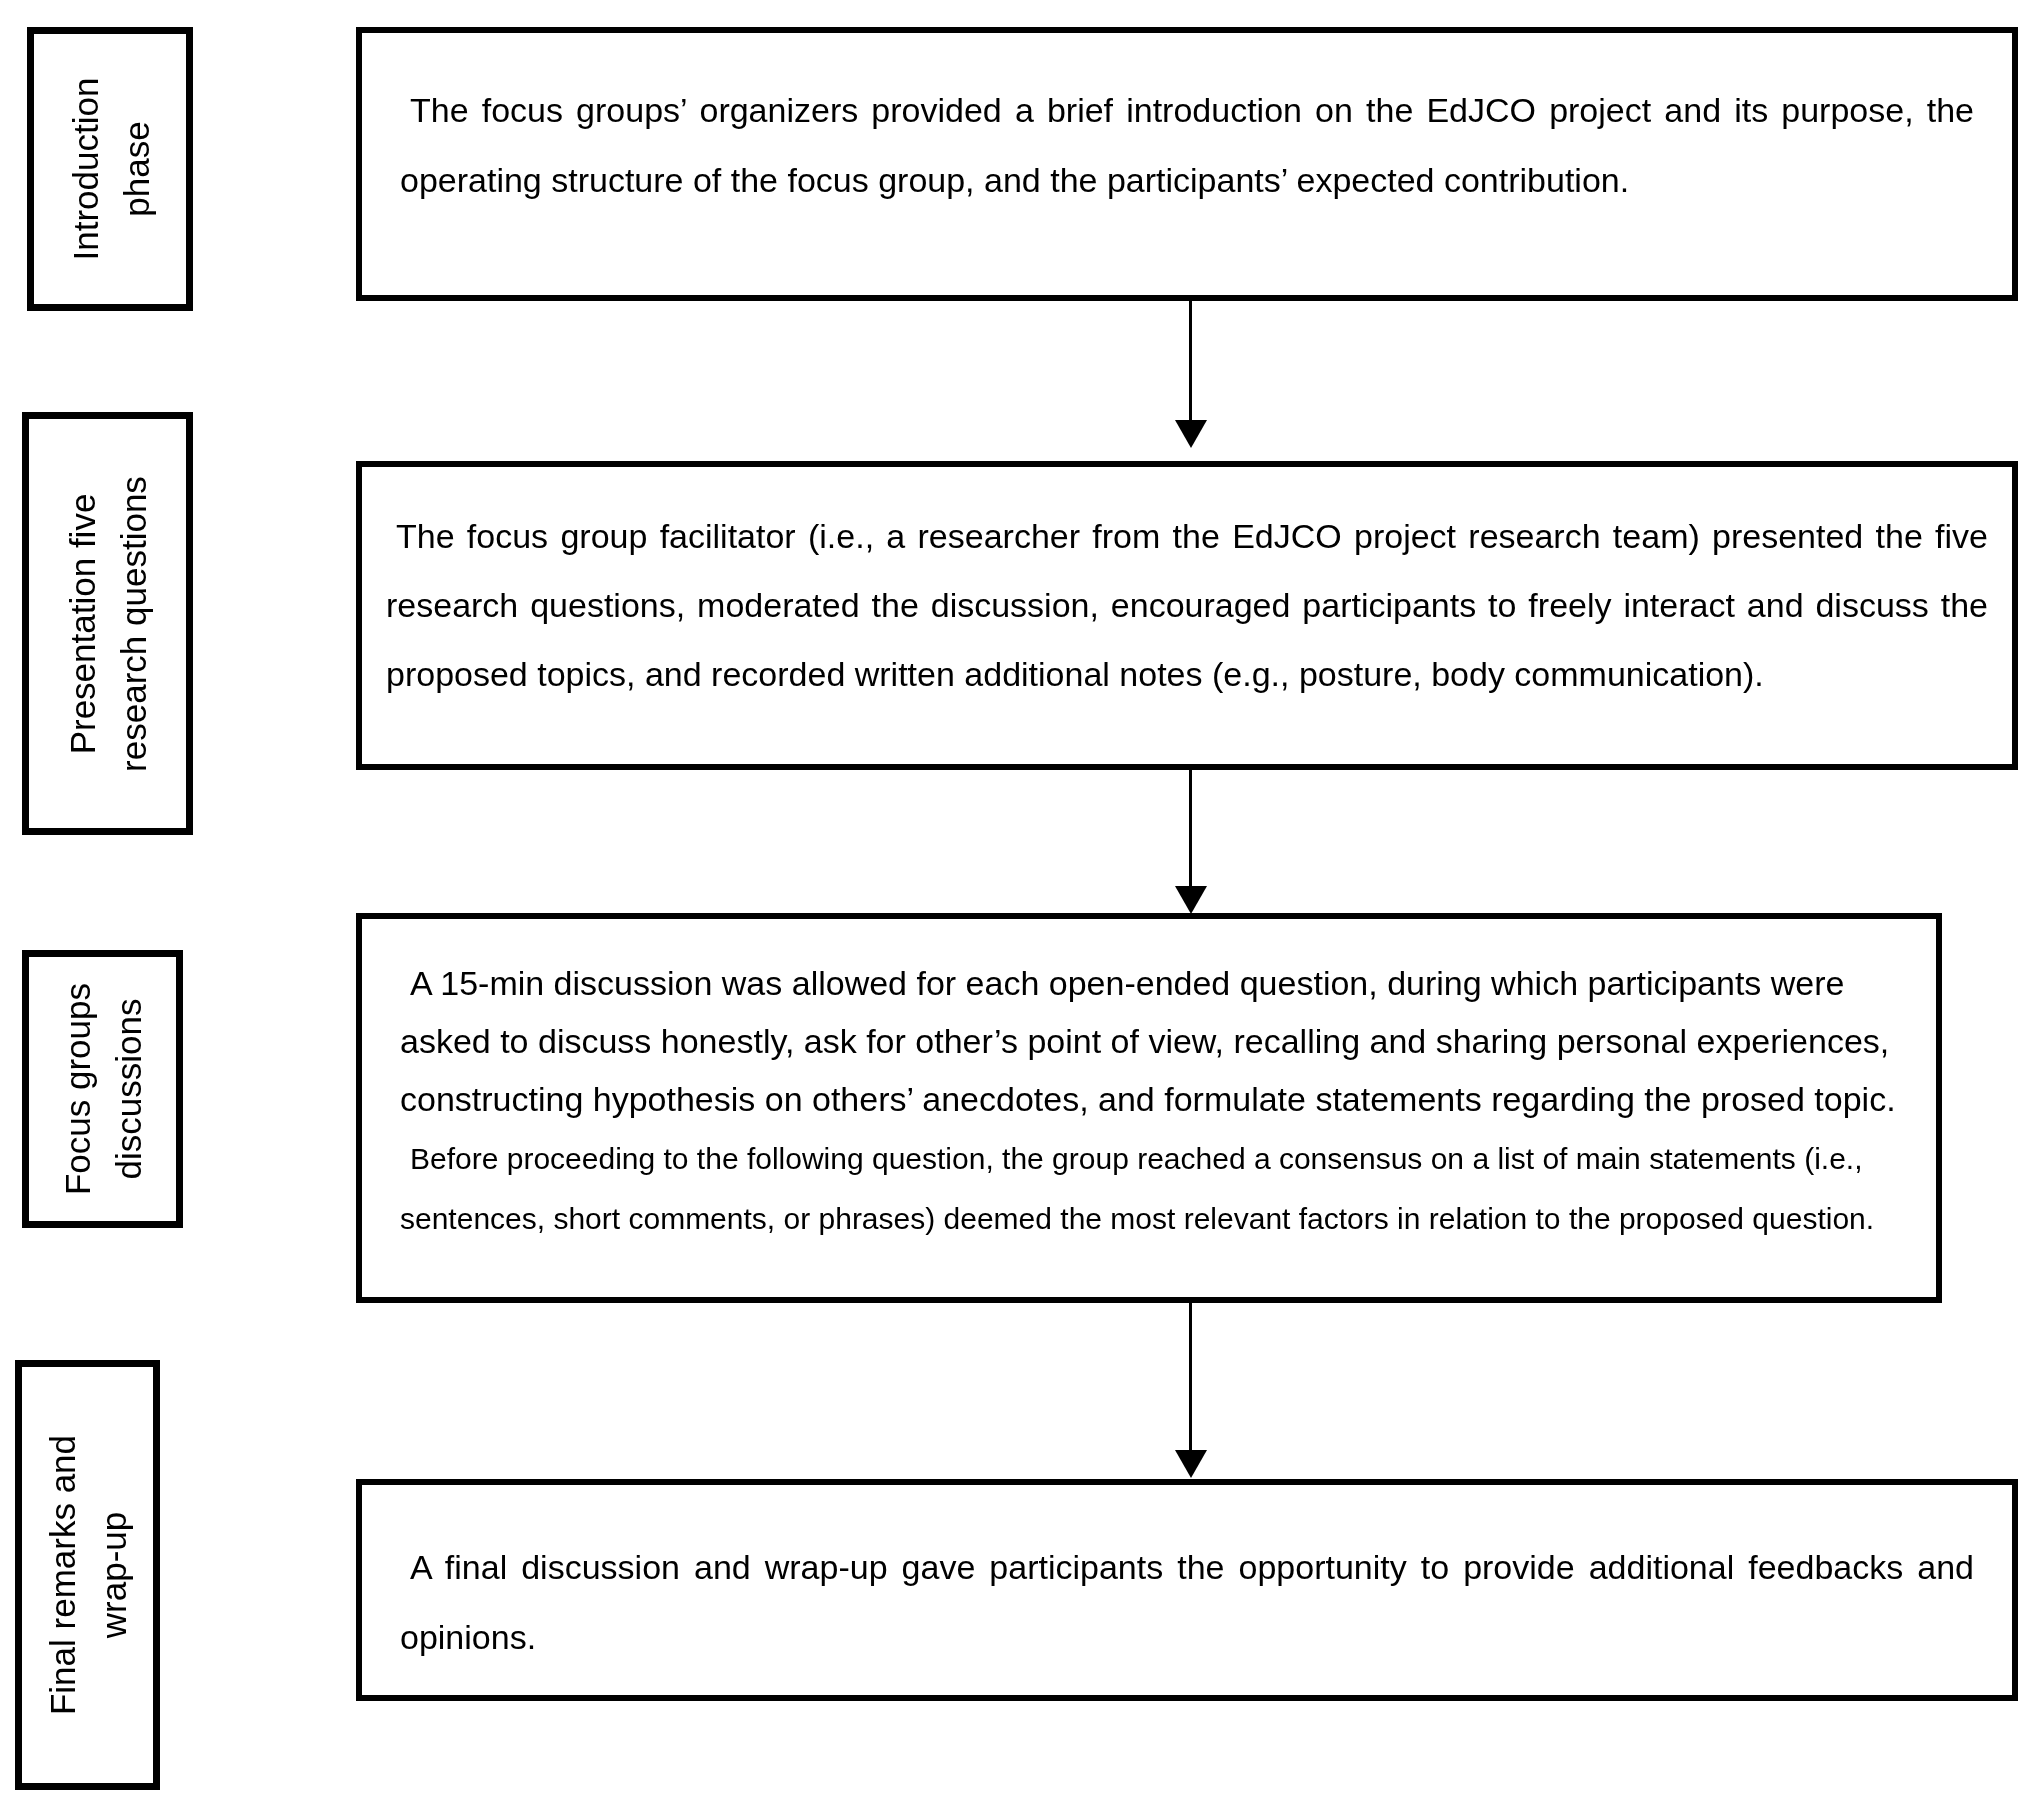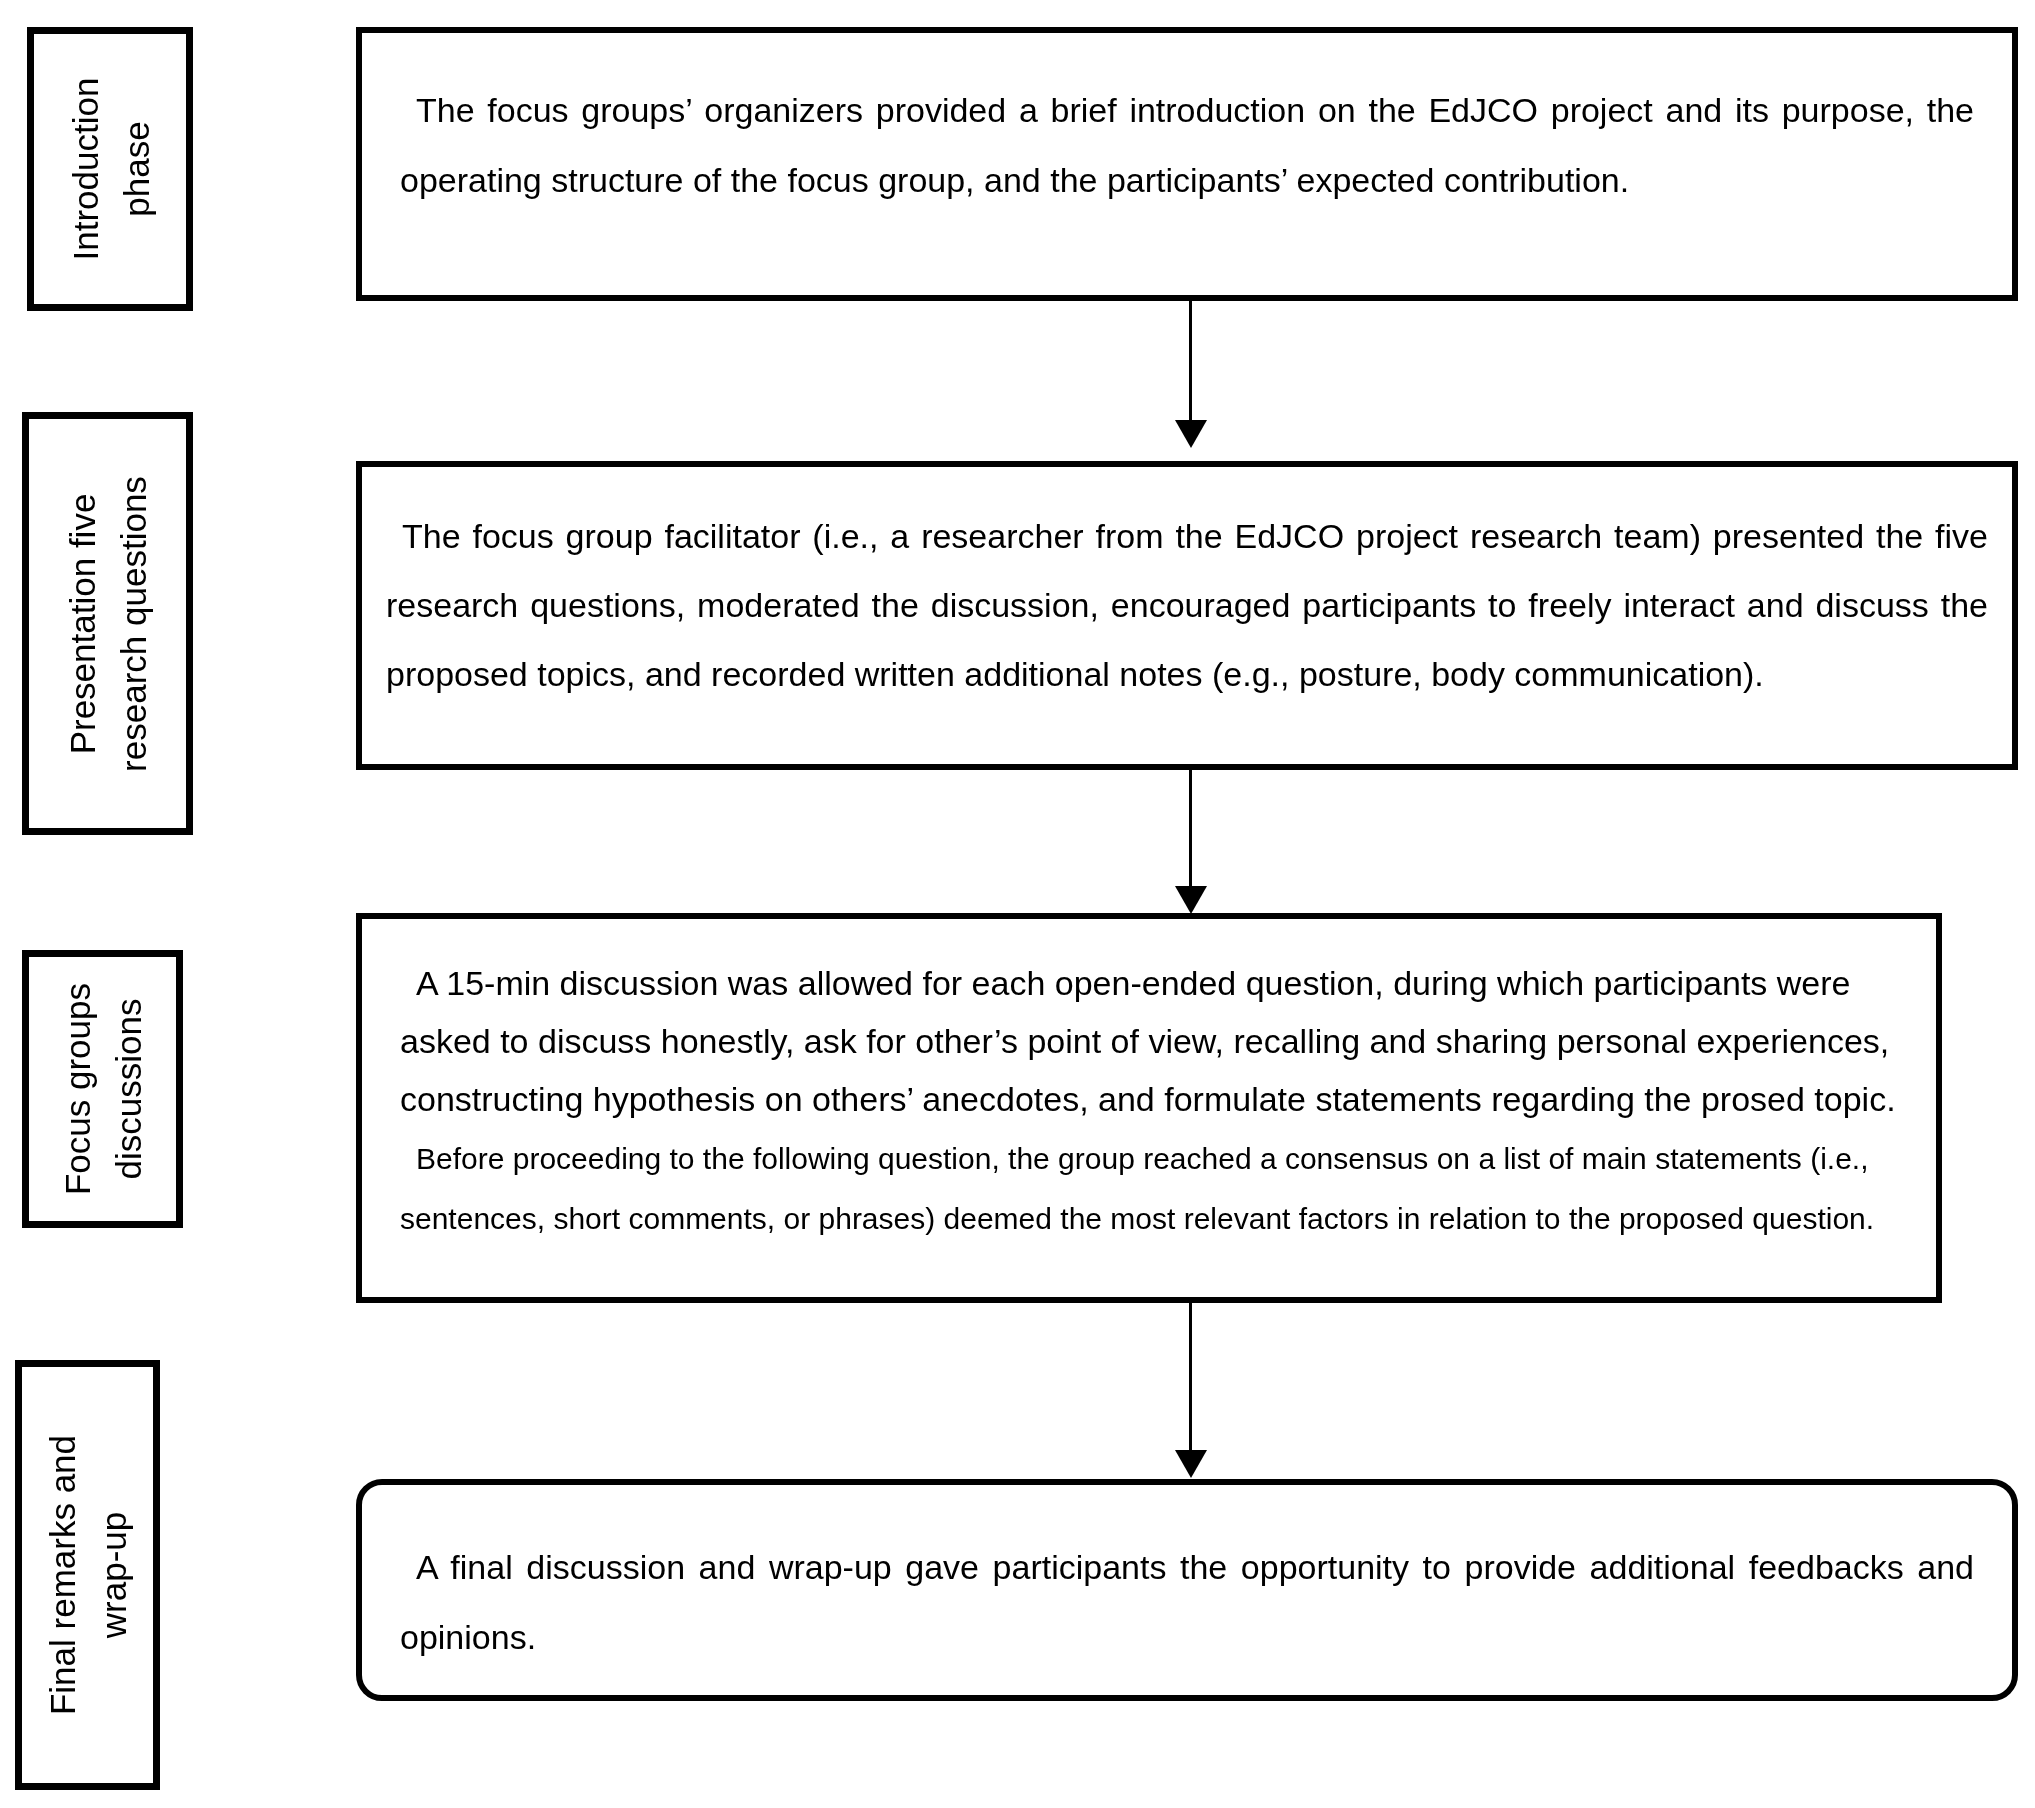--- a/index.html
+++ b/index.html
@@ -52,22 +52,22 @@
     box-sizing: border-box;
     font-size: 34px;
   }
   .content-1 { left: 356px; top: 27px;   width: 1662px; height: 274px;
                padding: 42px 38px; line-height: 70px; text-align: justify; }
   .content-2 { left: 356px; top: 461px;  width: 1662px; height: 309px;
                padding: 35px 24px; line-height: 69px; text-align: justify; }
   .content-3 { left: 356px; top: 913px; width: 1586px; height: 390px;
                padding: 35px 38px; line-height: 58px;  text-align: left; }
   .content-4 { left: 356px; top: 1479px; width: 1662px; height: 222px;
-               padding: 47px 38px; line-height: 70px; text-align: justify; border-radius: 26px; }
-  .content-box p { margin: 16px; display: inline; }
+               padding: 47px 38px; line-height: 70px; text-align: justify; }
+  .content-box p { margin: 10px; display: inline; }
   .note-size { font-size: 30px; }
 
   
   .arrow-line {
     position: absolute;
     left: 1189px;
     width: 3.4px;
     background: #000000;
   }
   .arrow-head {

